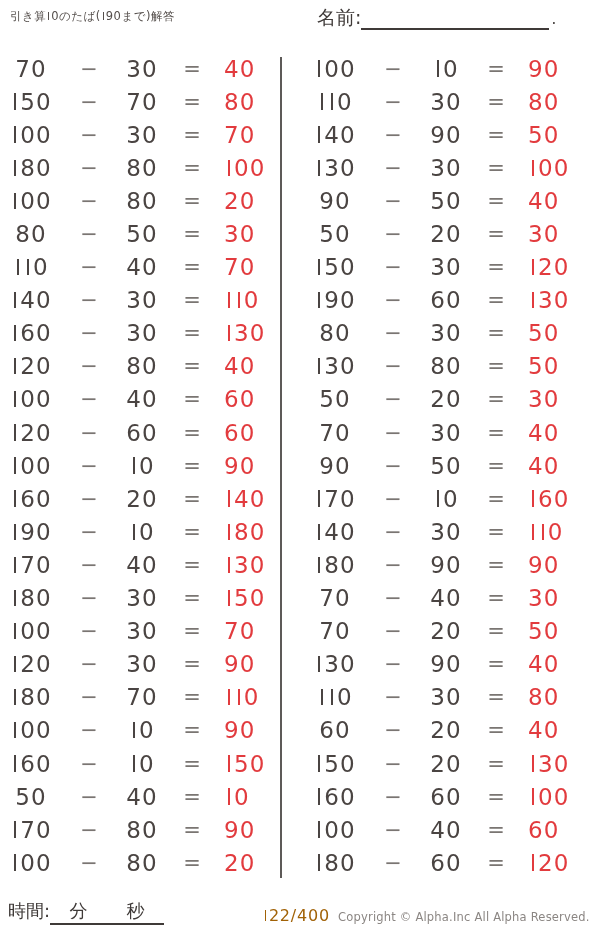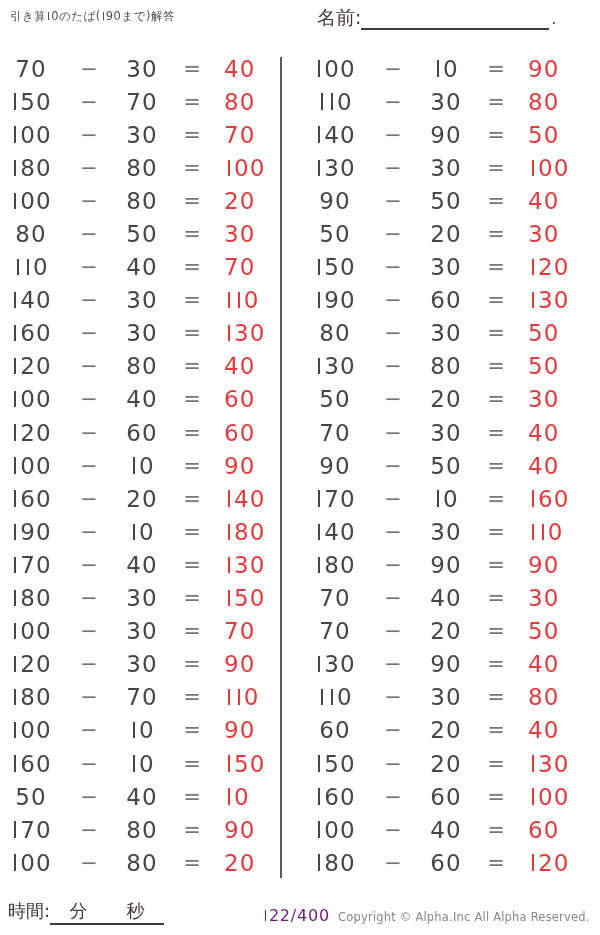--- a/index.html
+++ b/index.html
@@ -55,21 +55,21 @@
   .time-block {
     position:absolute; left:8px; top:899px;
     display:flex; align-items:flex-start; font-size:18px; color:#3f3a38;
   }
   .time-underline {
     display:inline-flex; justify-content:space-around; align-items:baseline;
     width:114px; border-bottom:2px solid #3f3a38;
   }
   .page-number {
     position:absolute; left:262px; top:906px;
-    font-size:16px; letter-spacing:0.05em; color:#701a75;
+    font-size:16px; letter-spacing:0.05em; color:#a16207;
   }
   .copyright {
     position:absolute; left:338px; top:910px;
     font-size:11.5px; color:#8b8683; letter-spacing:0.2px;
   }
 </style>
 </head>
 <body>
 
 <div class="page" style="--ink: #4a4442; --opgray: #7a7572; --red: #e23b3e;">

